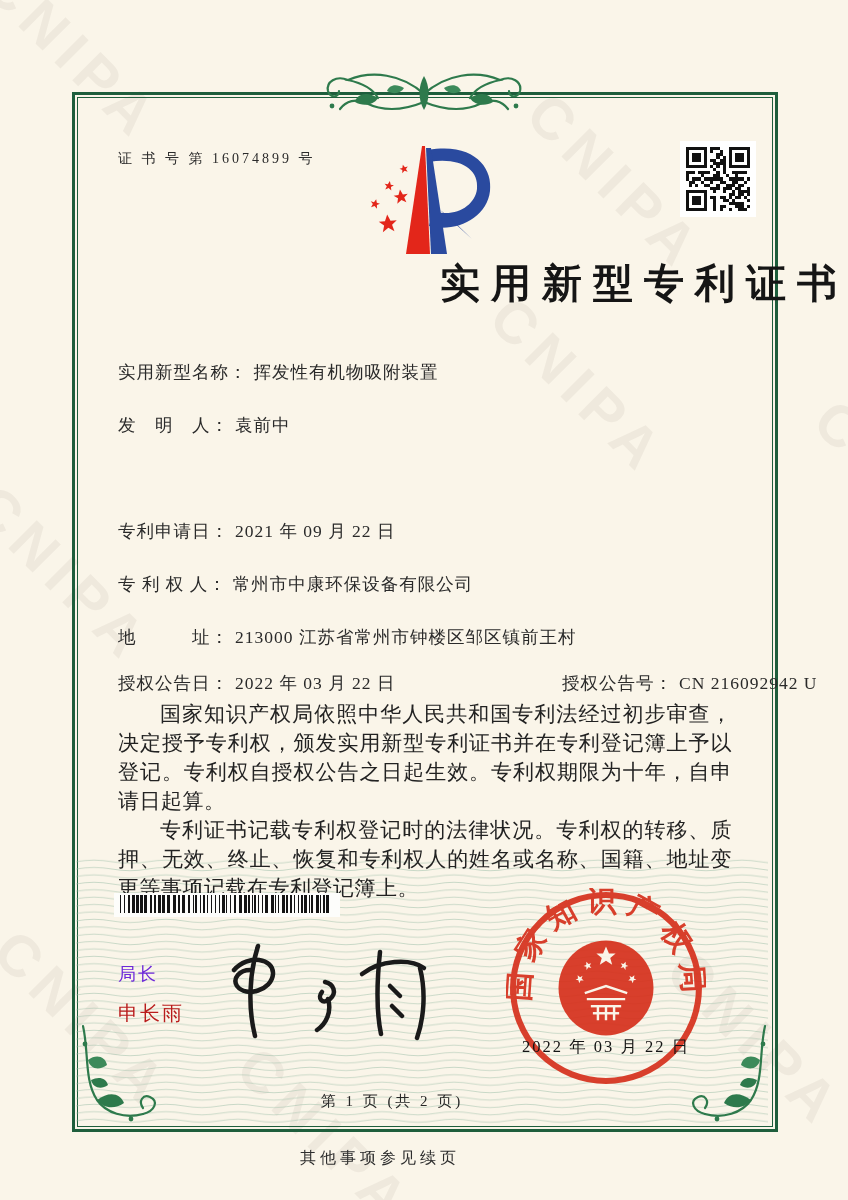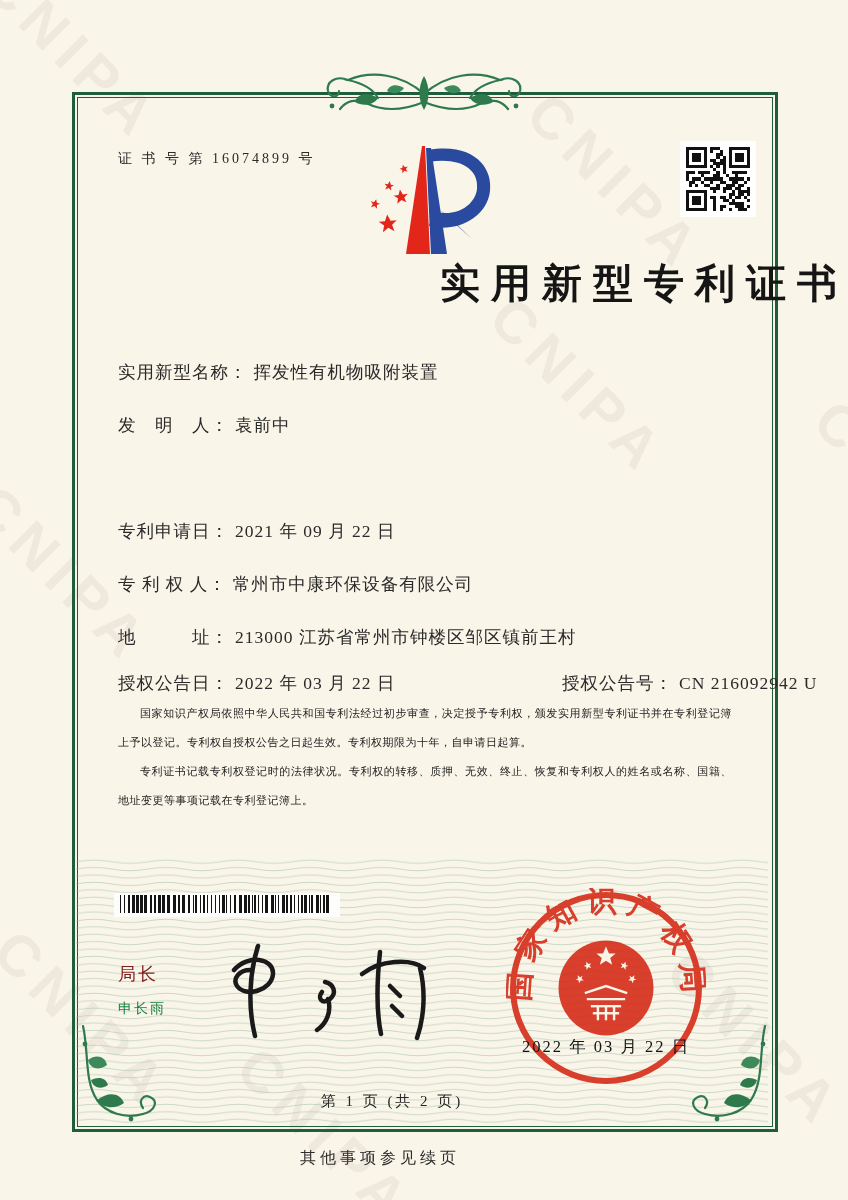--- a/index.html
+++ b/index.html
@@ -14,26 +14,26 @@
   .cert-no{position:absolute;left:118px;top:150px;font-size:14px;letter-spacing:3px;color:#2b2b2b;}
   .logo{position:absolute;left:356px;top:142px;width:140px;height:118px;}
   .qr-pad{position:absolute;left:680px;top:141px;width:76px;height:76px;background:#ffffff;}
   .qr-pad svg{position:absolute;left:6px;top:6px;}
   .title{position:absolute;left:0;top:256px;width:848px;text-align:right;font-size:40px;font-weight:bold;
          letter-spacing:11px;color:#151515;}
   .field-row{position:absolute;left:118px;font-size:17.5px;color:#2a2a2a;letter-spacing:1px;white-space:nowrap;}
   .field-row .lab{color:#2a2a2a;}
   .field-row .val{color:#2a2a2a;margin-left:6px;}
   .grant-no{position:absolute;left:444px;top:0;}
-  .body-text{position:absolute;left:118px;top:700px;width:614px;font-size:11px;line-height:29px;
-             color:#222;letter-spacing:0.5px;text-align:justify;font-family:Liberation Mono, monospace;}
+  .body-text{position:absolute;left:118px;top:700px;width:614px;font-size:21px;line-height:29px;
+             color:#222;letter-spacing:0.5px;text-align:justify;}
   .body-text p{margin:0;text-indent:2em;}
   .barcode-box{position:absolute;left:114px;top:893px;width:226px;height:24px;background:#fdfdfb;padding:2px 4px;box-sizing:border-box;}
-  .sig-role{position:absolute;left:118px;top:962px;font-size:18px;color:#7f1d1d;letter-spacing:2px;}
-  .sig-name{position:absolute;left:118px;top:1000px;font-size:14px;color:#15803d;letter-spacing:2px;}
+  .sig-role{position:absolute;left:118px;top:962px;font-size:18px;color:#6d28d9;letter-spacing:2px;}
+  .sig-name{position:absolute;left:118px;top:1000px;font-size:20px;color:#b91c1c;letter-spacing:2px;}
   .sig-hand{position:absolute;left:222px;top:936px;width:228px;height:112px;}
   .seal{position:absolute;left:506px;top:888px;width:200px;height:200px;}
   .seal-date{position:absolute;left:522px;top:1036px;width:200px;font-size:16.5px;color:#141414;
              letter-spacing:2px;white-space:nowrap;}
   .page-num{position:absolute;left:0;top:1092px;width:784px;text-align:center;font-size:15px;
             letter-spacing:3px;color:#262626;}
   .cont-note{position:absolute;left:0;top:1148px;width:760px;text-align:center;font-size:16px;
              letter-spacing:4px;color:#2e2e2e;}
   .orn-top{position:absolute;left:294px;top:58px;width:260px;height:66px;}
   .orn-corner{position:absolute;width:96px;height:104px;}

